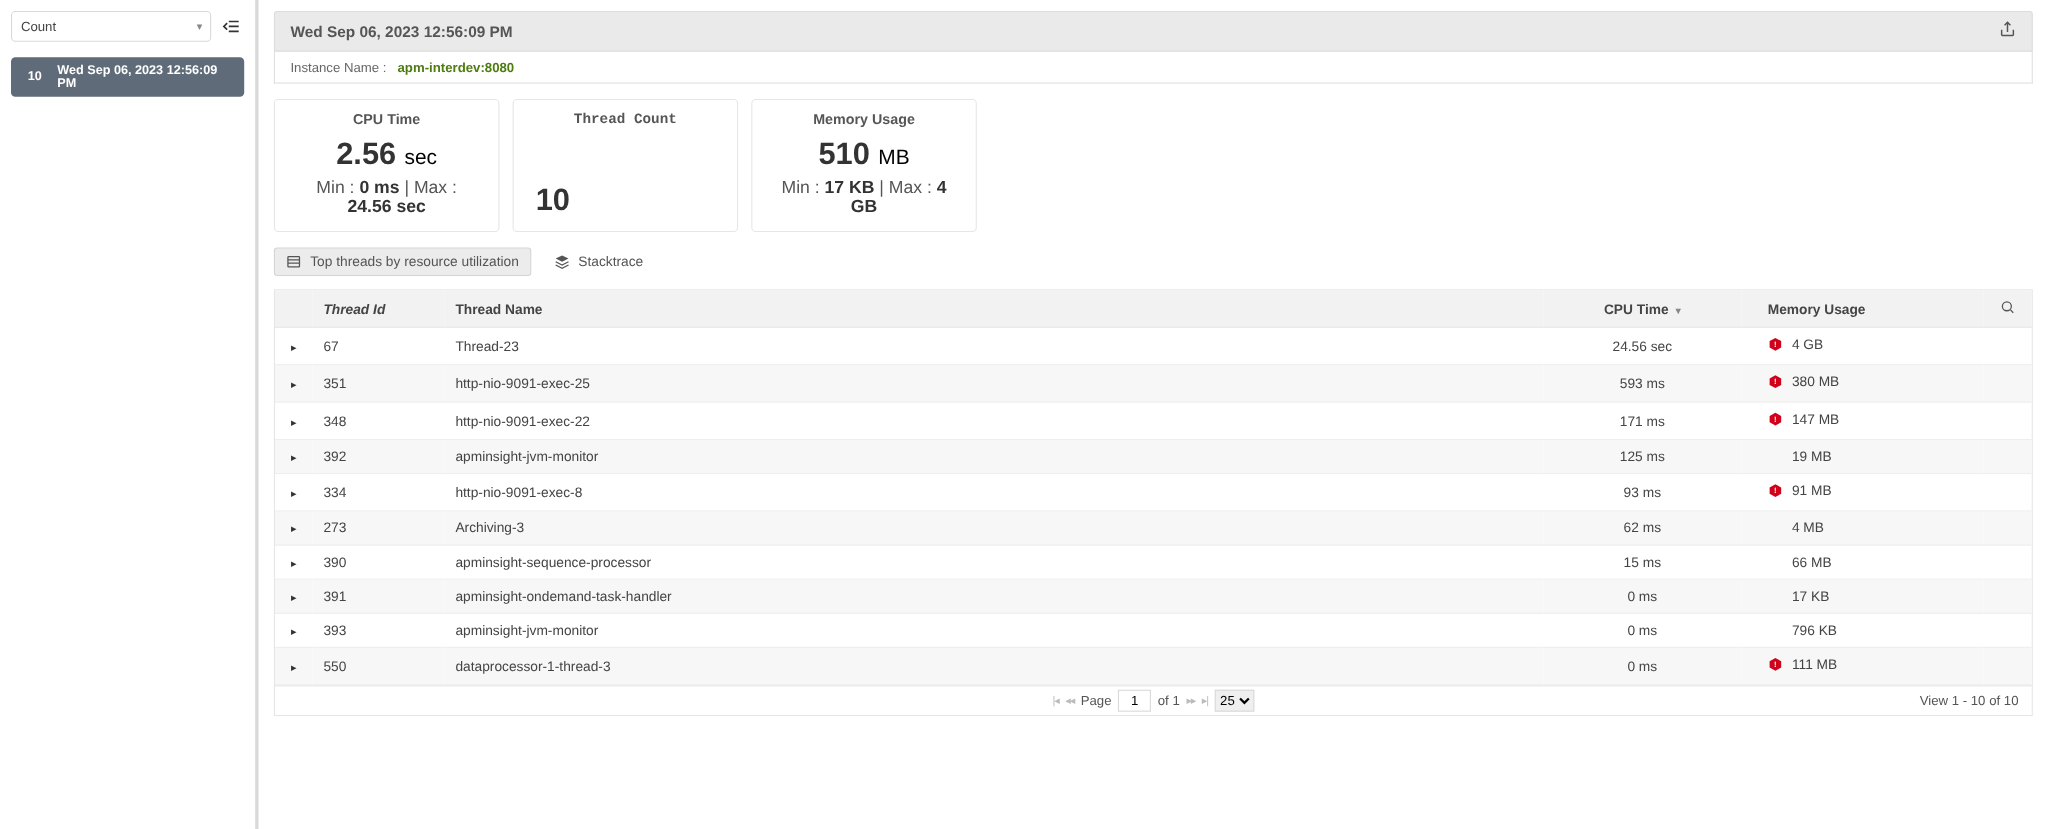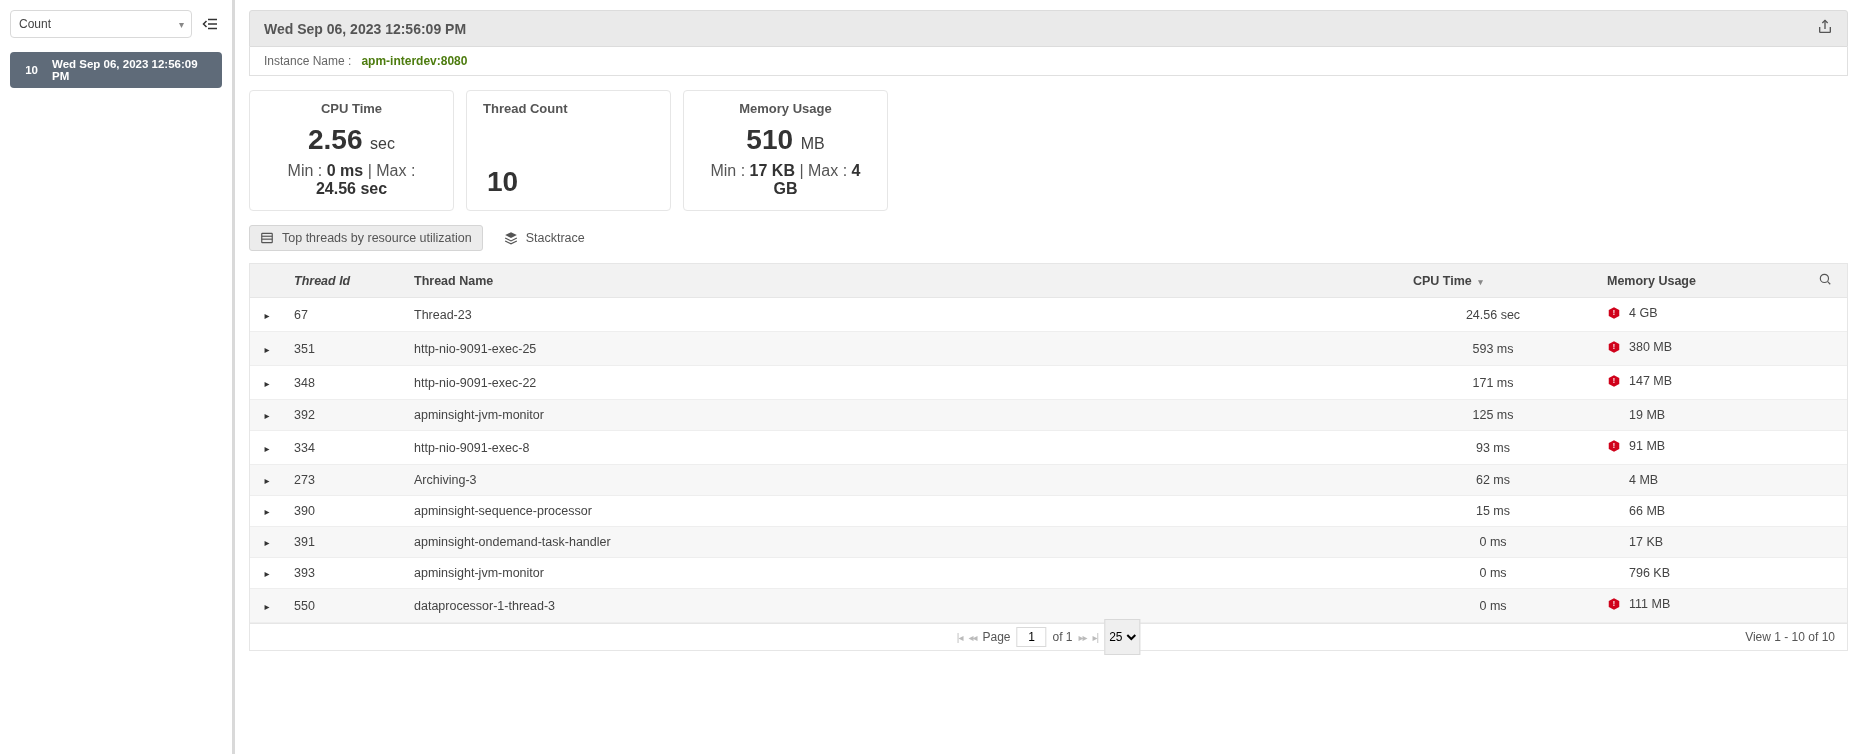--- a/index.html
+++ b/index.html
@@ -145,36 +145,36 @@
   .card-val-row {
     text-align: center;
     margin-bottom: 6px;
   }
   .card-val {
     font-size: 28px;
     font-weight: 700;
     color: #333;
   }
   .card-unit {
-    font-size: 16px;
-    color: #404040;
+    font-size: 19px;
+    color: #000000;
     margin-left: 4px;
   }
   .card-minmax {
     text-align: center;
     font-size: 16px;
     color: #555;
   }
   .card-minmax b { color: #333; }
   .card.simple {
     display: flex;
     flex-direction: column;
     justify-content: space-between;
   }
-  .card.simple .card-title { text-align: left; }
+  .card.simple .card-title { text-align: center; font-family: Liberation Mono, monospace; }
   .card.simple .card-val { text-align: left; display:block; padding-left:4px;}
   .card.duration .card-title { text-align: center; }
   .card.duration .dur-row { display:flex; align-items:baseline; gap:6px; padding-top:24px; padding-left:4px;}
 
   
   .view-toggle {
     display: flex;
     gap: 10px;
     margin-bottom: 12px;
     align-items: flex-end;
@@ -209,21 +209,21 @@
     background: #f2f2f2;
     text-align: left;
     font-weight: 700;
     color: #444;
     padding: 8px 10px;
     border-bottom: 1px solid var(--border-light);
     white-space: nowrap;
   }
   th.col-expand { width: 34px; }
   th.col-id { width: 120px; font-style: italic; }
-  th.col-cpu { width: 180px; }
+  th.col-cpu { width: 180px; text-align: center; }
   th.col-mem { width: 220px; text-align: left; padding-left: 24px;}
   th.col-search { width: 44px; text-align: center; }
   .sort-ind { font-size: 9px; color:#888; margin-left:3px; }
   tbody tr:nth-child(even) { background: var(--row-alt); }
   tbody td {
     padding: 8px 10px;
     border-bottom: 1px solid #eee;
     color: #444;
     vertical-align: middle;
   }
@@ -278,21 +278,21 @@
     letter-spacing:-1px;
   }
   .pager-center input {
     width: 30px;
     height: 20px;
     border: 1px solid var(--border);
     text-align: center;
     font-size: 12px;
   }
   .pager-center select {
-    height: 36px;
+    height: 20px;
     border: 1px solid var(--border);
     font-size: 12px;
   }
   .pager-right { margin-left:auto; }
 </style>
 </head>
 <body>
 
 <div class="app">
 

